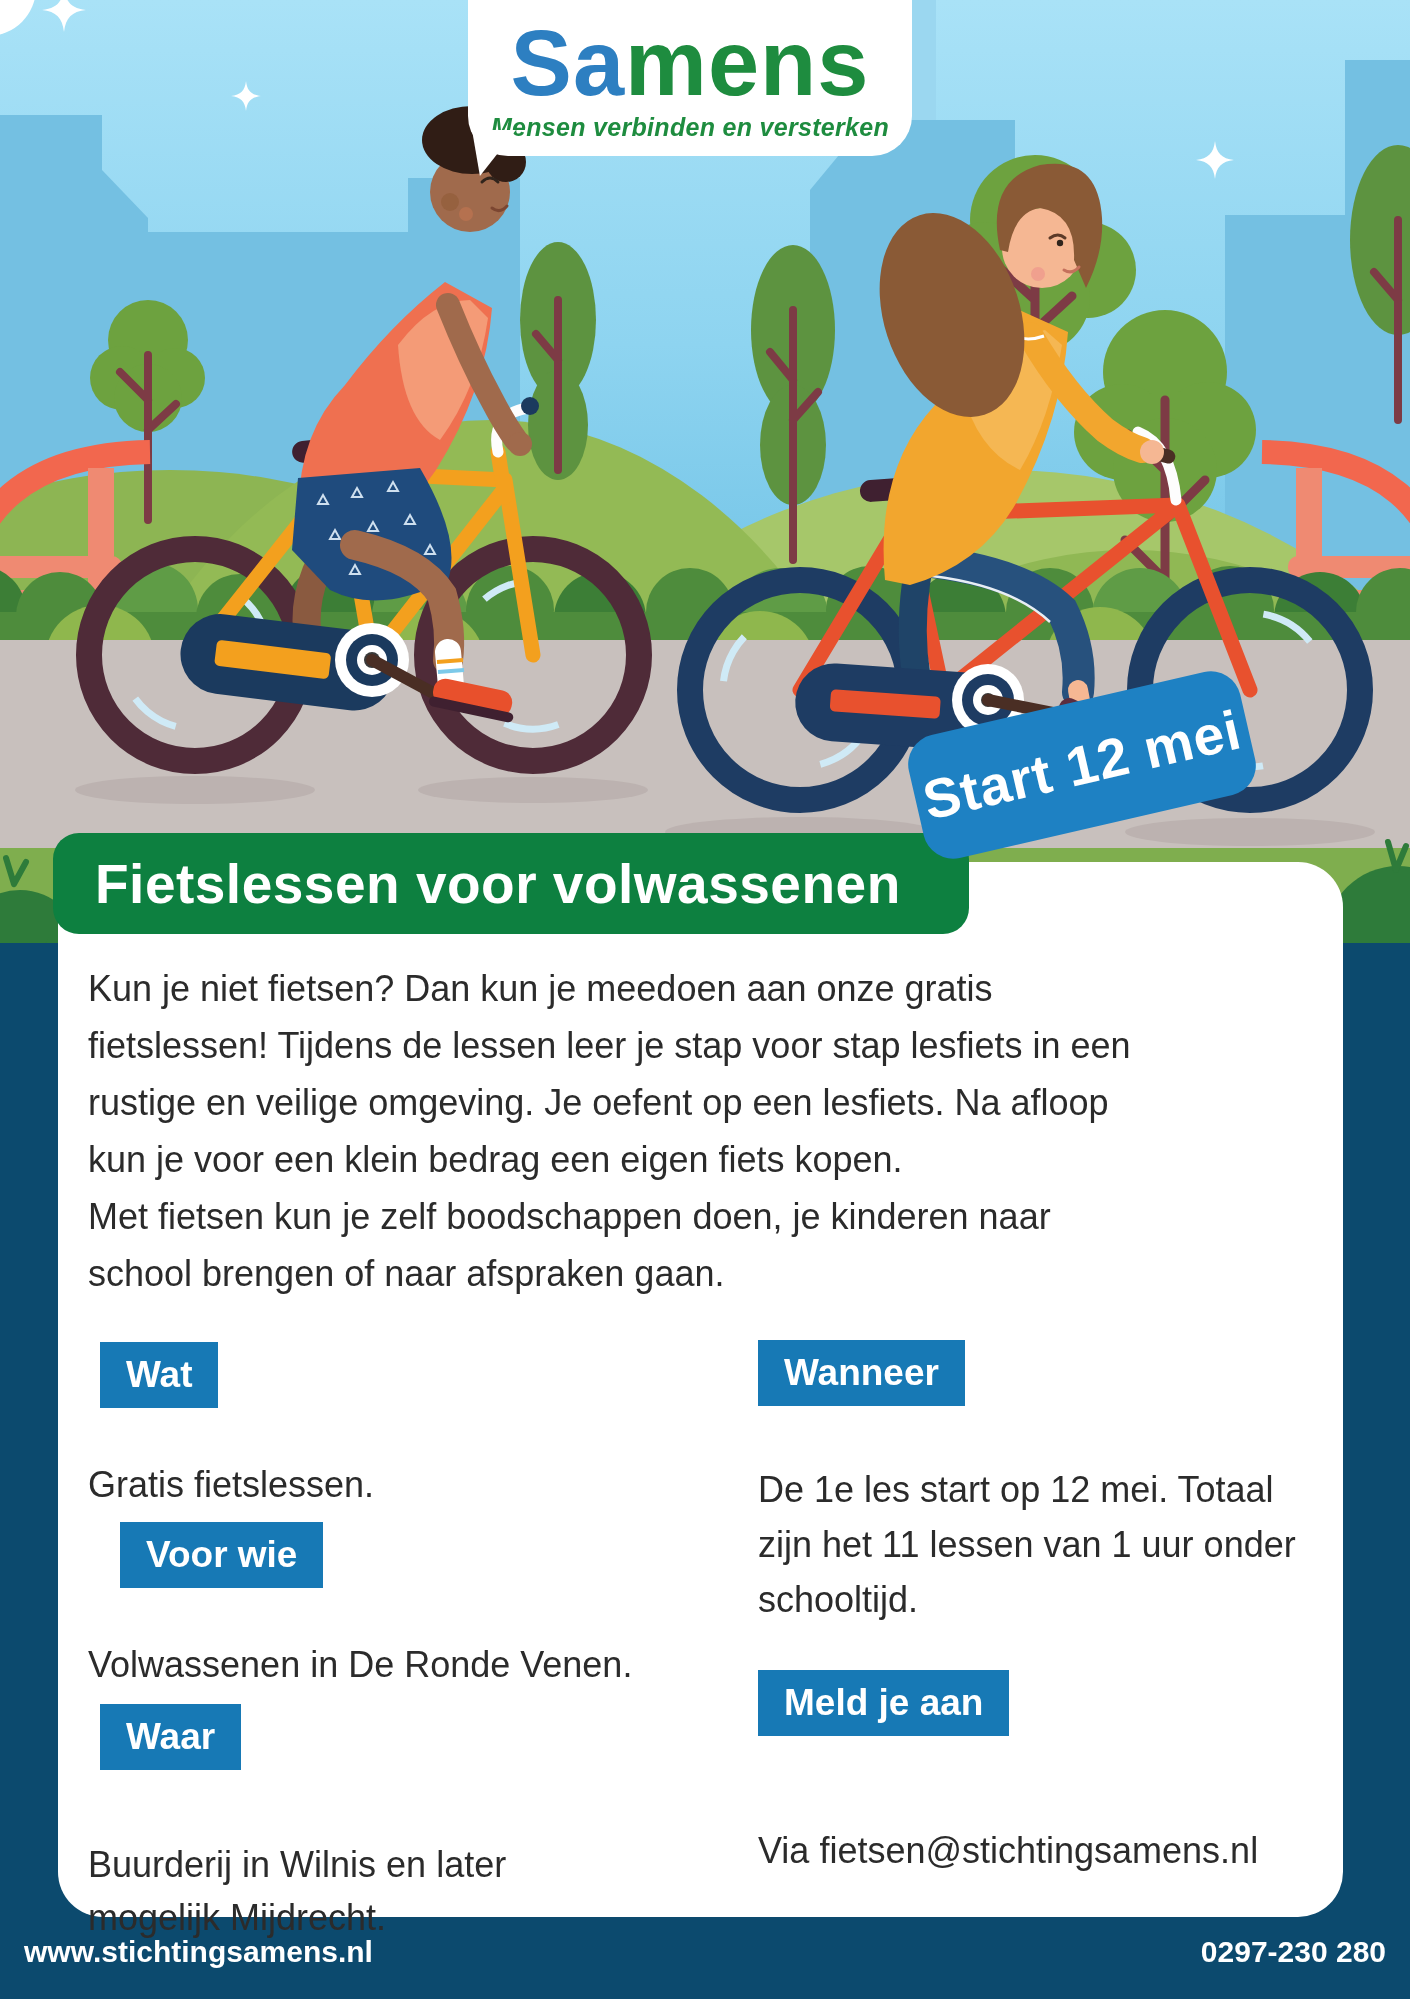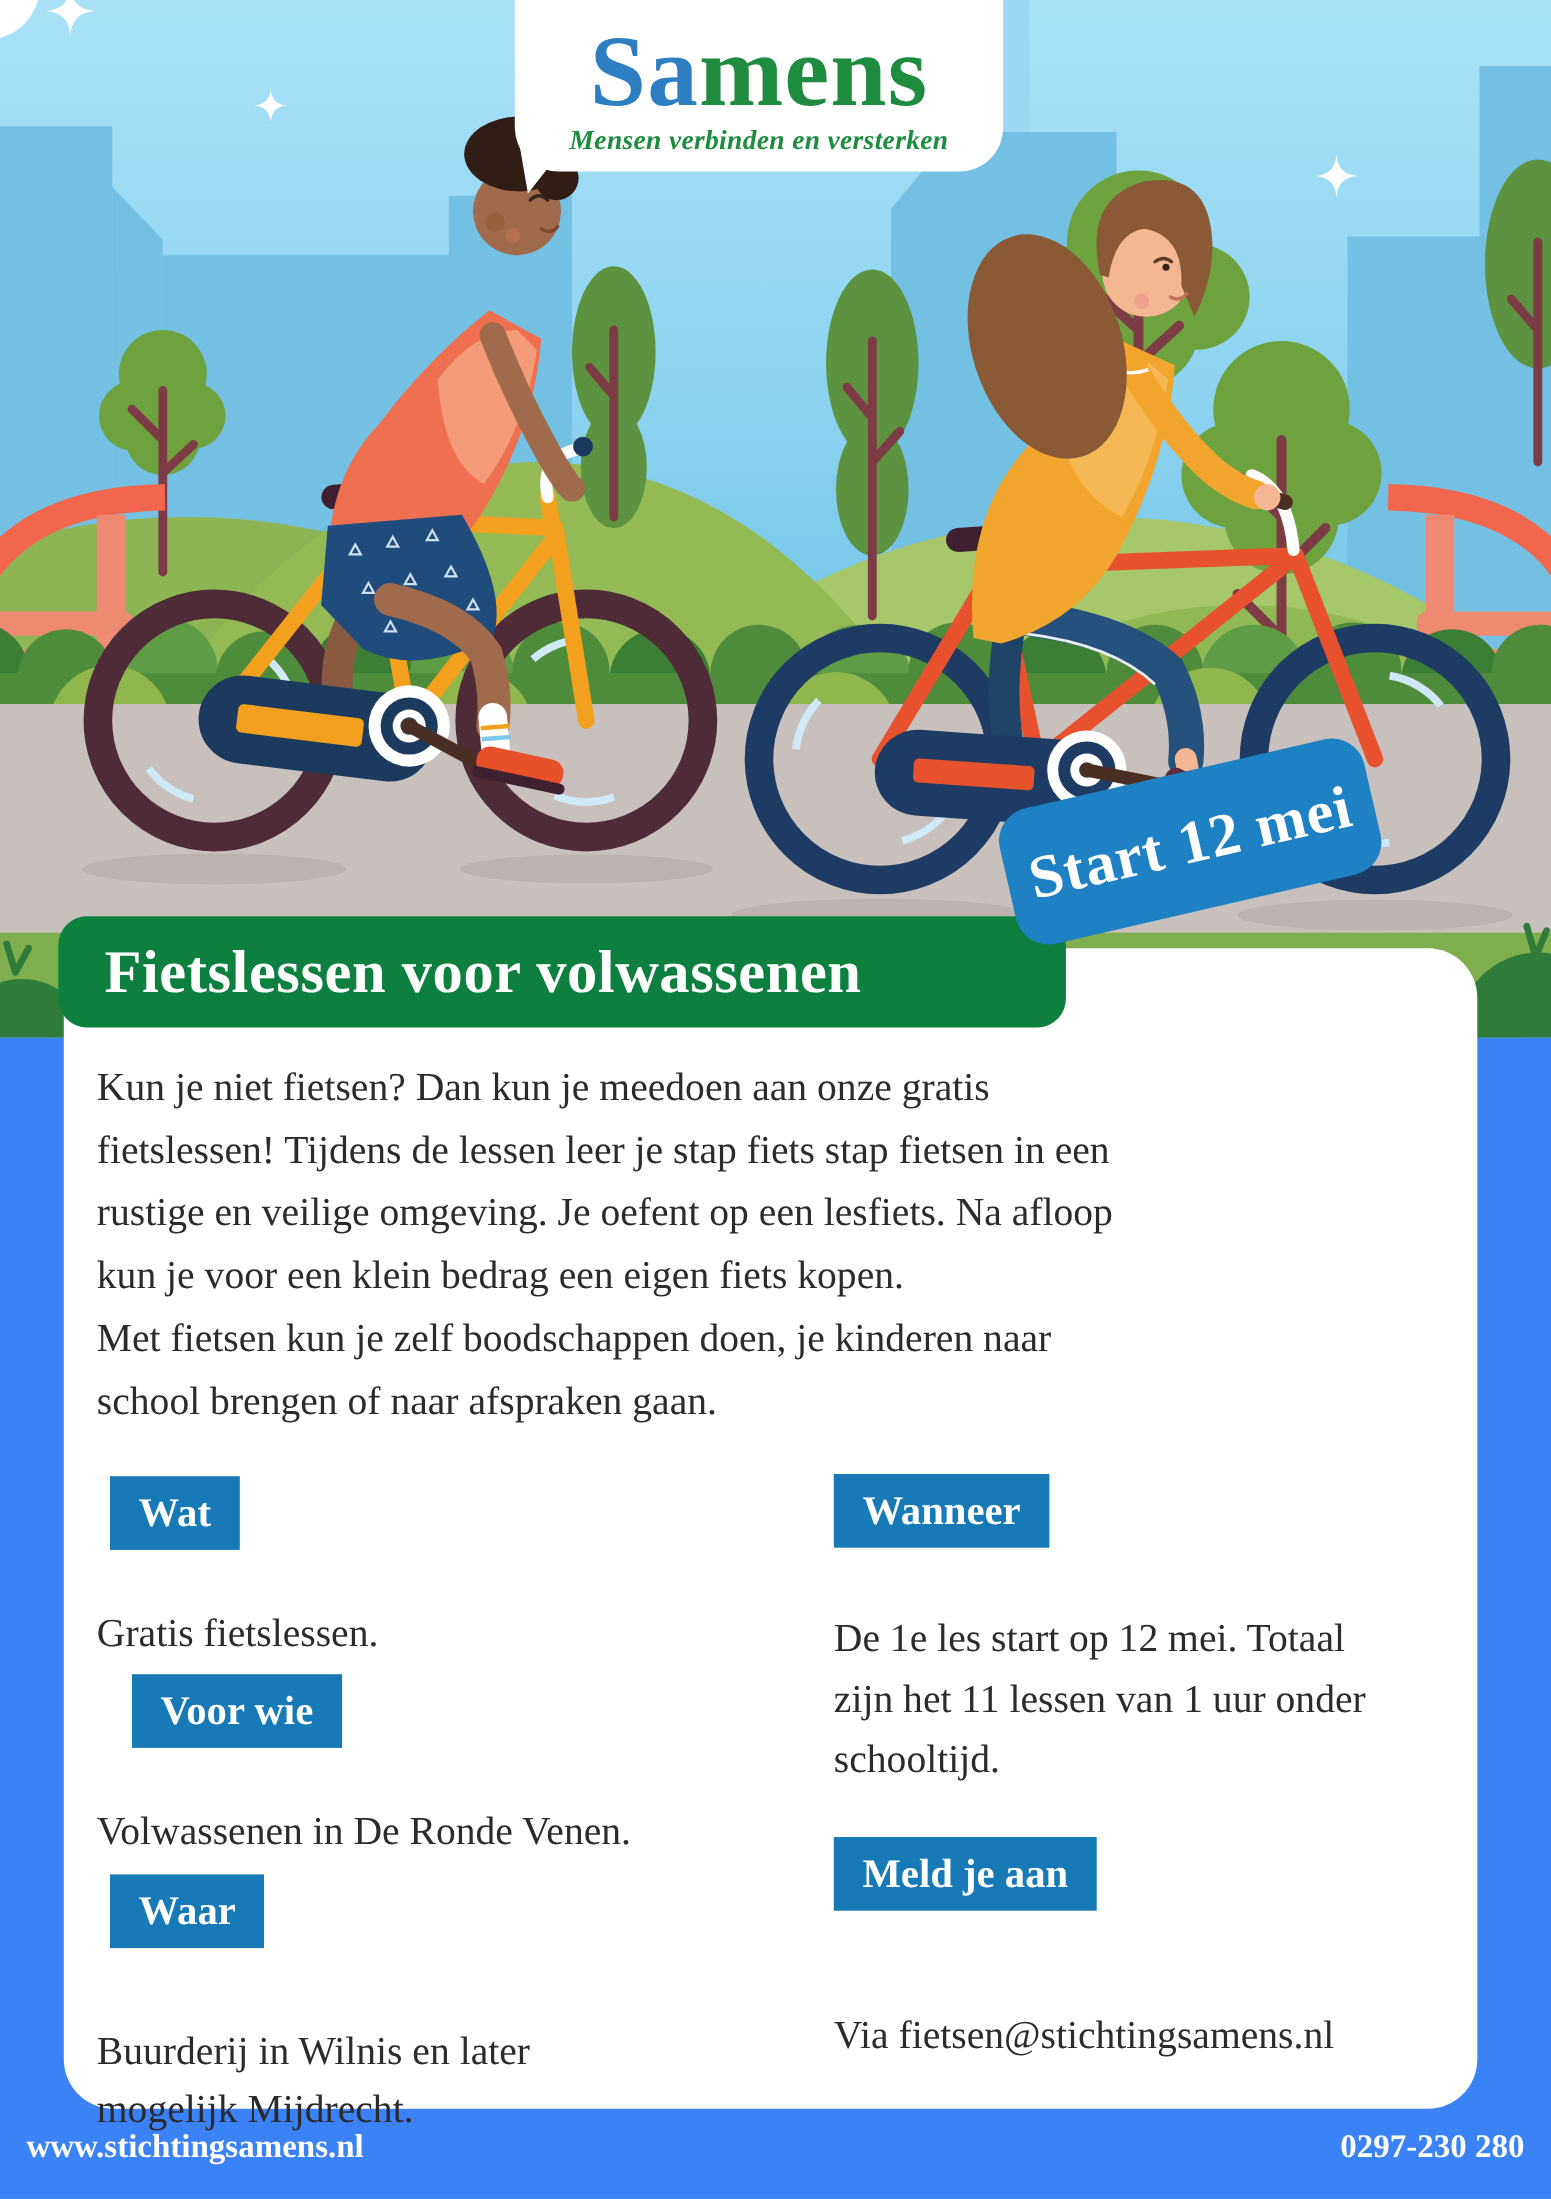--- a/index.html
+++ b/index.html
@@ -1,19 +1,19 @@
 <!DOCTYPE html>
 <html><head>
 <meta charset="utf-8">
 <style>
   html,body{margin:0;padding:0;background:#ffffff;}
   .poster{
     position:relative;width:1410px;height:1999px;overflow:hidden;
-    background:#3b82f6;
-    font-family:Liberation Serif, serif;
+    background:#0c4a6e;
+    font-family:Liberation Sans, sans-serif;
   }
   .scene{position:absolute;top:0;left:0;z-index:1;}
 
   
   .logo-bubble{
     position:absolute;left:468px;top:-52px;width:444px;height:208px;
     background:#ffffff;border-radius:40px;z-index:50;
     display:flex;flex-direction:column;align-items:center;justify-content:flex-end;
     padding-bottom:14px;box-sizing:border-box;
   }
@@ -347,21 +347,21 @@
   <div class="start-badge">Start 12 mei</div>
 
   <div class="banner">
     <h1>Fietslessen voor volwassenen</h1>
   </div>
 
   <div class="card">
 
     <div class="intro">
       <div class="line">Kun je niet fietsen? Dan kun je meedoen aan onze gratis</div>
-      <div class="line">fietslessen! Tijdens de lessen leer je stap fiets stap fietsen in een</div>
+      <div class="line">fietslessen! Tijdens de lessen leer je stap voor stap lesfiets in een</div>
       <div class="line">rustige en veilige omgeving. Je oefent op een lesfiets. Na afloop</div>
       <div class="line">kun je voor een klein bedrag een eigen fiets kopen.</div>
       <div class="line">Met fietsen kun je zelf boodschappen doen, je kinderen naar</div>
       <div class="line">school brengen of naar afspraken gaan.</div>
     </div>
 
     <div class="sec sec-wat">
       <span class="label-chip">Wat</span>
     </div>
     <div class="sec sec-wat-text sec-text">

